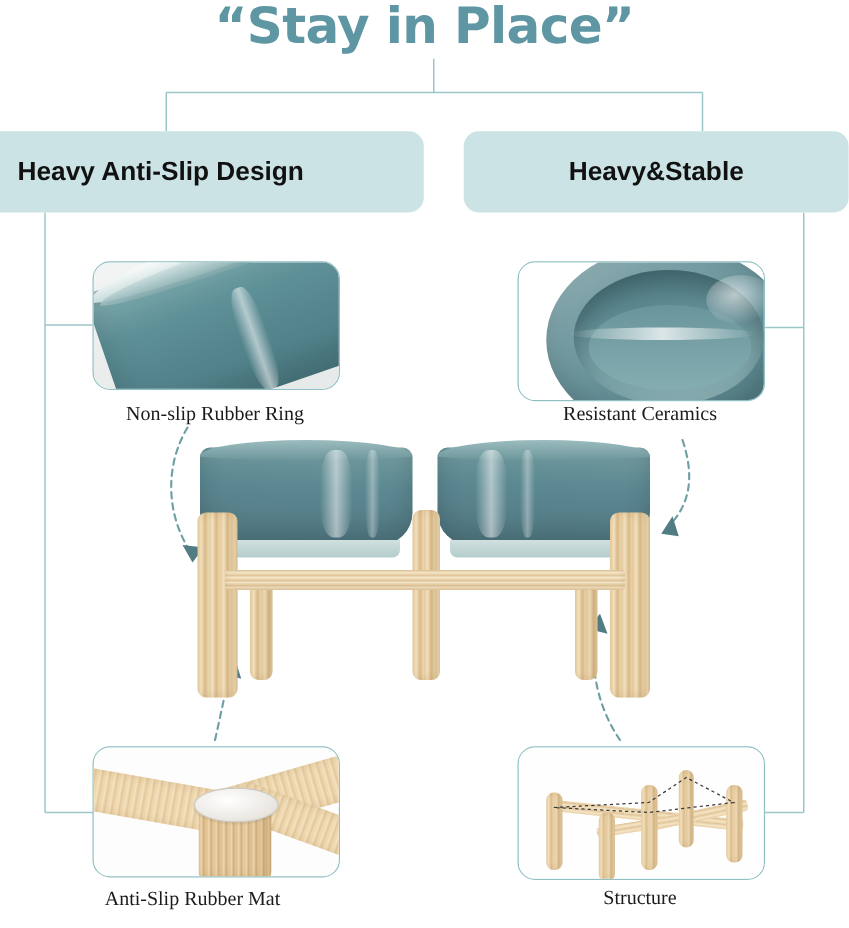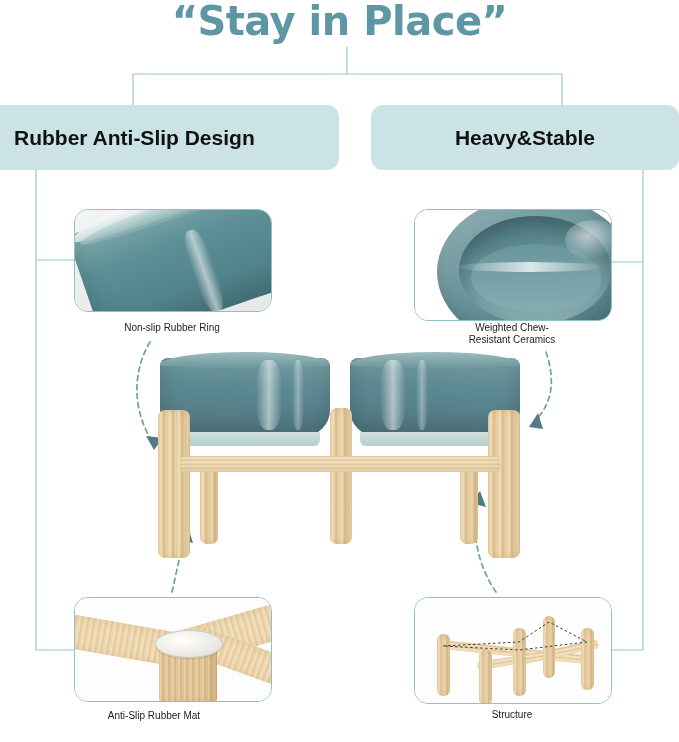--- a/index.html
+++ b/index.html
@@ -26,22 +26,22 @@
          pointer-events:none;}
 
   
   .inset{position:absolute;border:1.4px solid #8fc0c4;border-radius:14px;
          overflow:hidden;background:#fdfdfd;}
   #inset-tl{left:74px;top:209px;width:196px;height:101px;}
   #inset-tr{left:414px;top:209px;width:196px;height:110px;}
   #inset-bl{left:74px;top:597px;width:196px;height:103px;}
   #inset-br{left:414px;top:597px;width:196px;height:105px;}
 
-  .cap{position:absolute;text-align:center;font-size:10px;color:#1b1b1b;
-       line-height:1.22;font-family:Liberation Sans, sans-serif;}
+  .cap{position:absolute;text-align:center;font-size:16px;color:#1b1b1b;
+       line-height:1.22;font-family:Liberation Serif, serif;}
   #cap-tl{left:54px;top:322px;width:236px;}
   #cap-tr{left:394px;top:322px;width:236px;}
   #cap-bl{left:36px;top:710px;width:236px;}
   #cap-br{left:394px;top:709px;width:236px;}
 
   
   .art{position:absolute;inset:0;}
 
   
   .tl-bg{position:absolute;inset:0;
@@ -184,21 +184,21 @@
     <polygon class="arrow" points="529,427 538,413 543,429"></polygon>
 
     <path class="dash" d="M172,592 C178,566 180,552 186,534"></path>
     <polygon class="arrow" points="188,527 193,543 178,539"></polygon>
 
     <path class="dash" d="M496,592 C478,566 470,530 478,498"></path>
     <polygon class="arrow" points="480,491 486,507 470,503"></polygon>
   </svg>
 
   <div class="pill" id="pill-left">
-    <span>Rubber Anti-Slip Design</span>
+    <span>Heavy Anti-Slip Design</span>
   </div>
   <div class="pill" id="pill-right">
     <span>Heavy&amp;Stable</span>
   </div>
 
   <div class="inset" id="inset-tl">
     <div class="art">
       <div class="tl-bg"></div>
       <div class="tl-bowl">
         <div class="tl-rim"></div>
@@ -215,21 +215,20 @@
     <div class="art">
       <div class="tr-bg"></div>
       <div class="tr-out"></div>
       <div class="tr-in"></div>
       <div class="tr-floor"></div>
       <div class="tr-hl"></div>
       <div class="tr-hl2"></div>
     </div>
   </div>
   <div class="cap" id="cap-tr">
-    <div>Weighted Chew-</div>
     <div>Resistant Ceramics</div>
   </div>
 
   <div class="inset" id="inset-bl">
     <div class="art">
       <div class="bl-bg"></div>
       <div class="wood bl-armA" style="position:absolute;"></div>
       <div class="wood bl-armB" style="position:absolute;"></div>
       <div class="wood bl-armC" style="position:absolute;"></div>
       <div class="bl-leg"></div>

